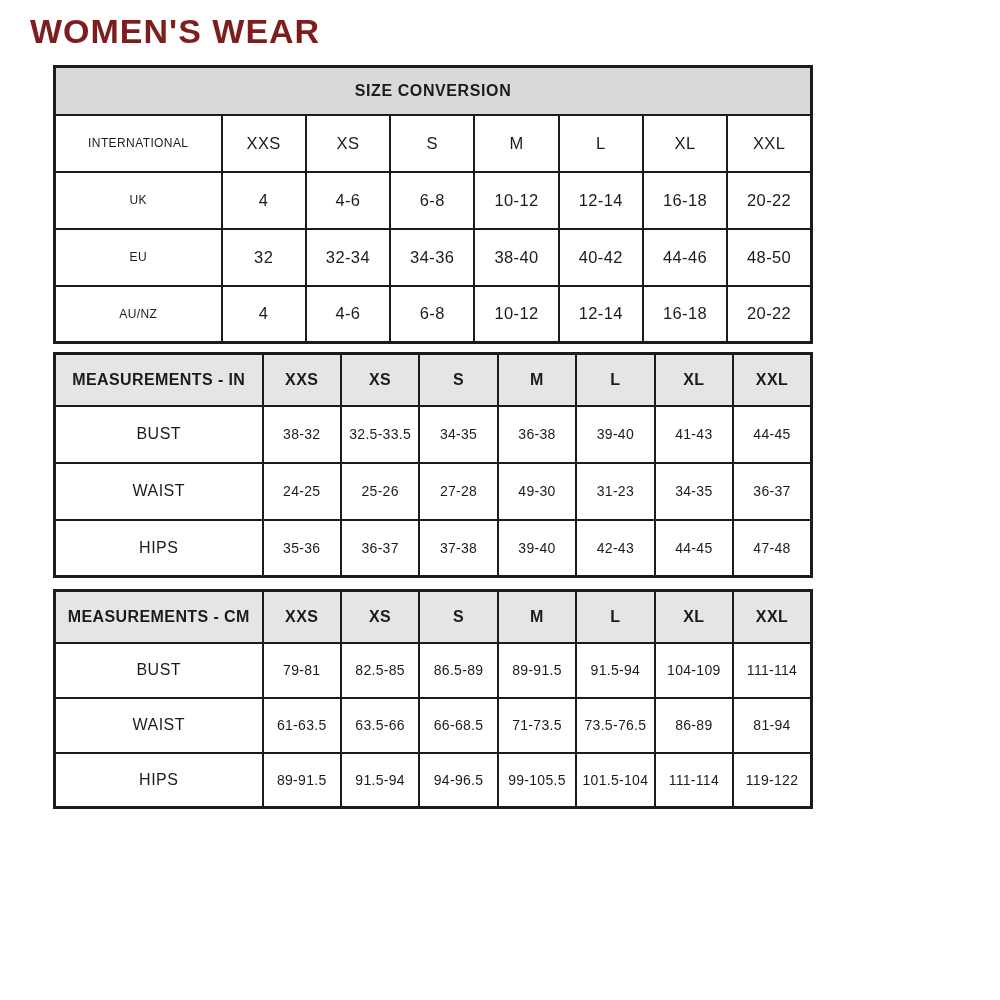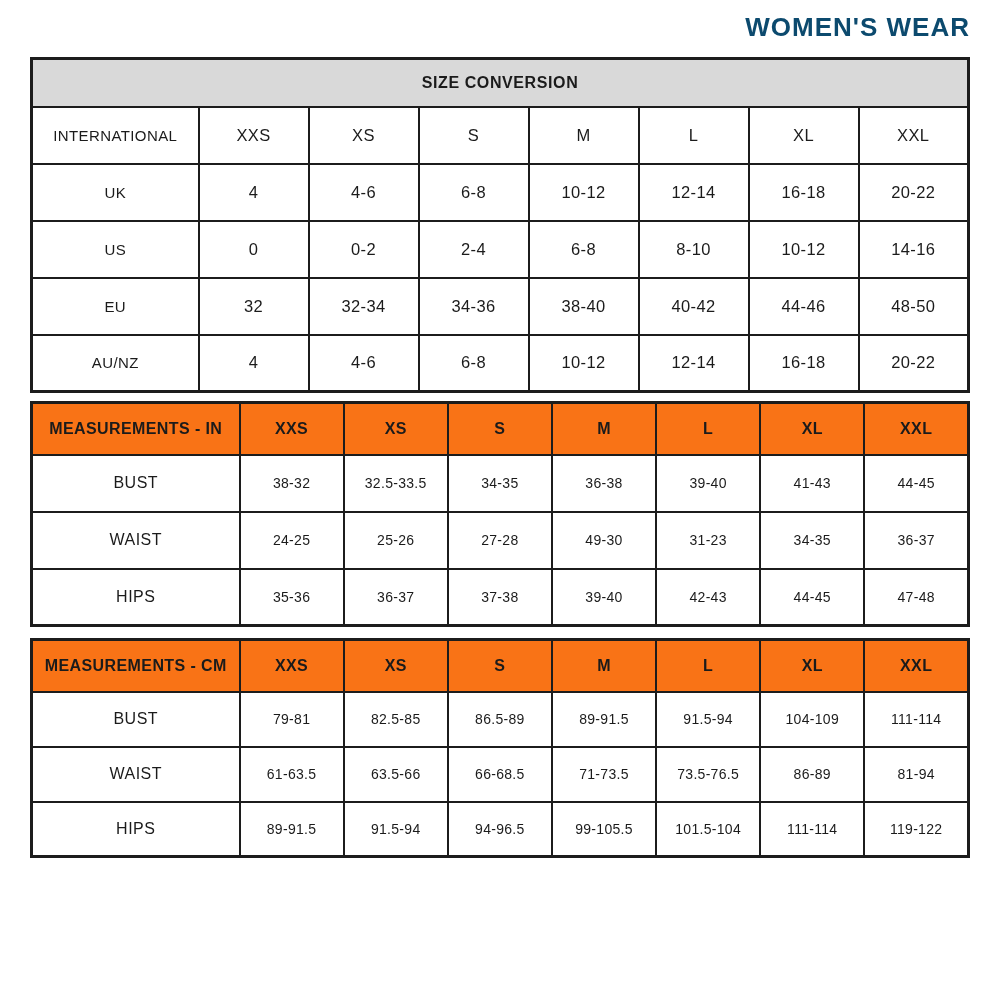--- a/index.html
+++ b/index.html
@@ -8,32 +8,33 @@
     background: #ffffff;
     font-family: "Liberation Sans", "DejaVu Sans", sans-serif;
     color: #1b1b1b;
   }
   .sheet {
     width: 1000px;
     height: 1000px;
     padding: 12px 30px 10px 30px;
   }
   .page-title {
-    text-align: right;
-    font-size: 26px;
+    text-align: left;
+    font-size: 34px;
     font-weight: 700;
     letter-spacing: 1px;
     margin-bottom: 14px;
-    color: #0c4a6e;
+    color: #7f1d1d;
   }
   table {
     border-collapse: collapse;
     table-layout: fixed;
-    width: 940px;
+    width: 760px;
     border: 3px solid #1c1c1c;
+    margin-left: 23px;
   }
   th, td {
     border: 2px solid #1c1c1c;
     text-align: center;
     vertical-align: middle;
     overflow: hidden;
     white-space: nowrap;
   }
   
   .t1 col.c0 { width: 167px; }
@@ -46,26 +47,26 @@
     font-weight: 700;
     font-size: 16px;
     letter-spacing: 0.6px;
   }
   .t1 td {
     height: 57px;
     font-size: 16.5px;
     letter-spacing: 0.4px;
     font-weight: 400;
   }
-  .t1 td.row-label { font-size: 15px; }
+  .t1 td.row-label { font-size: 12px; }
 
   
   .t2 th, .t3 th {
     height: 52px;
-    background: #f97316;
+    background: #e5e5e5;
     font-weight: 700;
     font-size: 16px;
     letter-spacing: 0.4px;
   }
   .t2 td, .t3 td {
     height: 57px;
     font-size: 14px;
     letter-spacing: 0.3px;
   }
   .t3 td { height: 55px; }
@@ -111,30 +112,20 @@
           <td class="row-label">UK</td>
           <td>4</td>
           <td>4-6</td>
           <td>6-8</td>
           <td>10-12</td>
           <td>12-14</td>
           <td>16-18</td>
           <td>20-22</td>
         </tr>
         <tr>
-          <td class="row-label">US</td>
-          <td>0</td>
-          <td>0-2</td>
-          <td>2-4</td>
-          <td>6-8</td>
-          <td>8-10</td>
-          <td>10-12</td>
-          <td>14-16</td>
-        </tr>
-        <tr>
           <td class="row-label">EU</td>
           <td>32</td>
           <td>32-34</td>
           <td>34-36</td>
           <td>38-40</td>
           <td>40-42</td>
           <td>44-46</td>
           <td>48-50</td>
         </tr>
         <tr>

